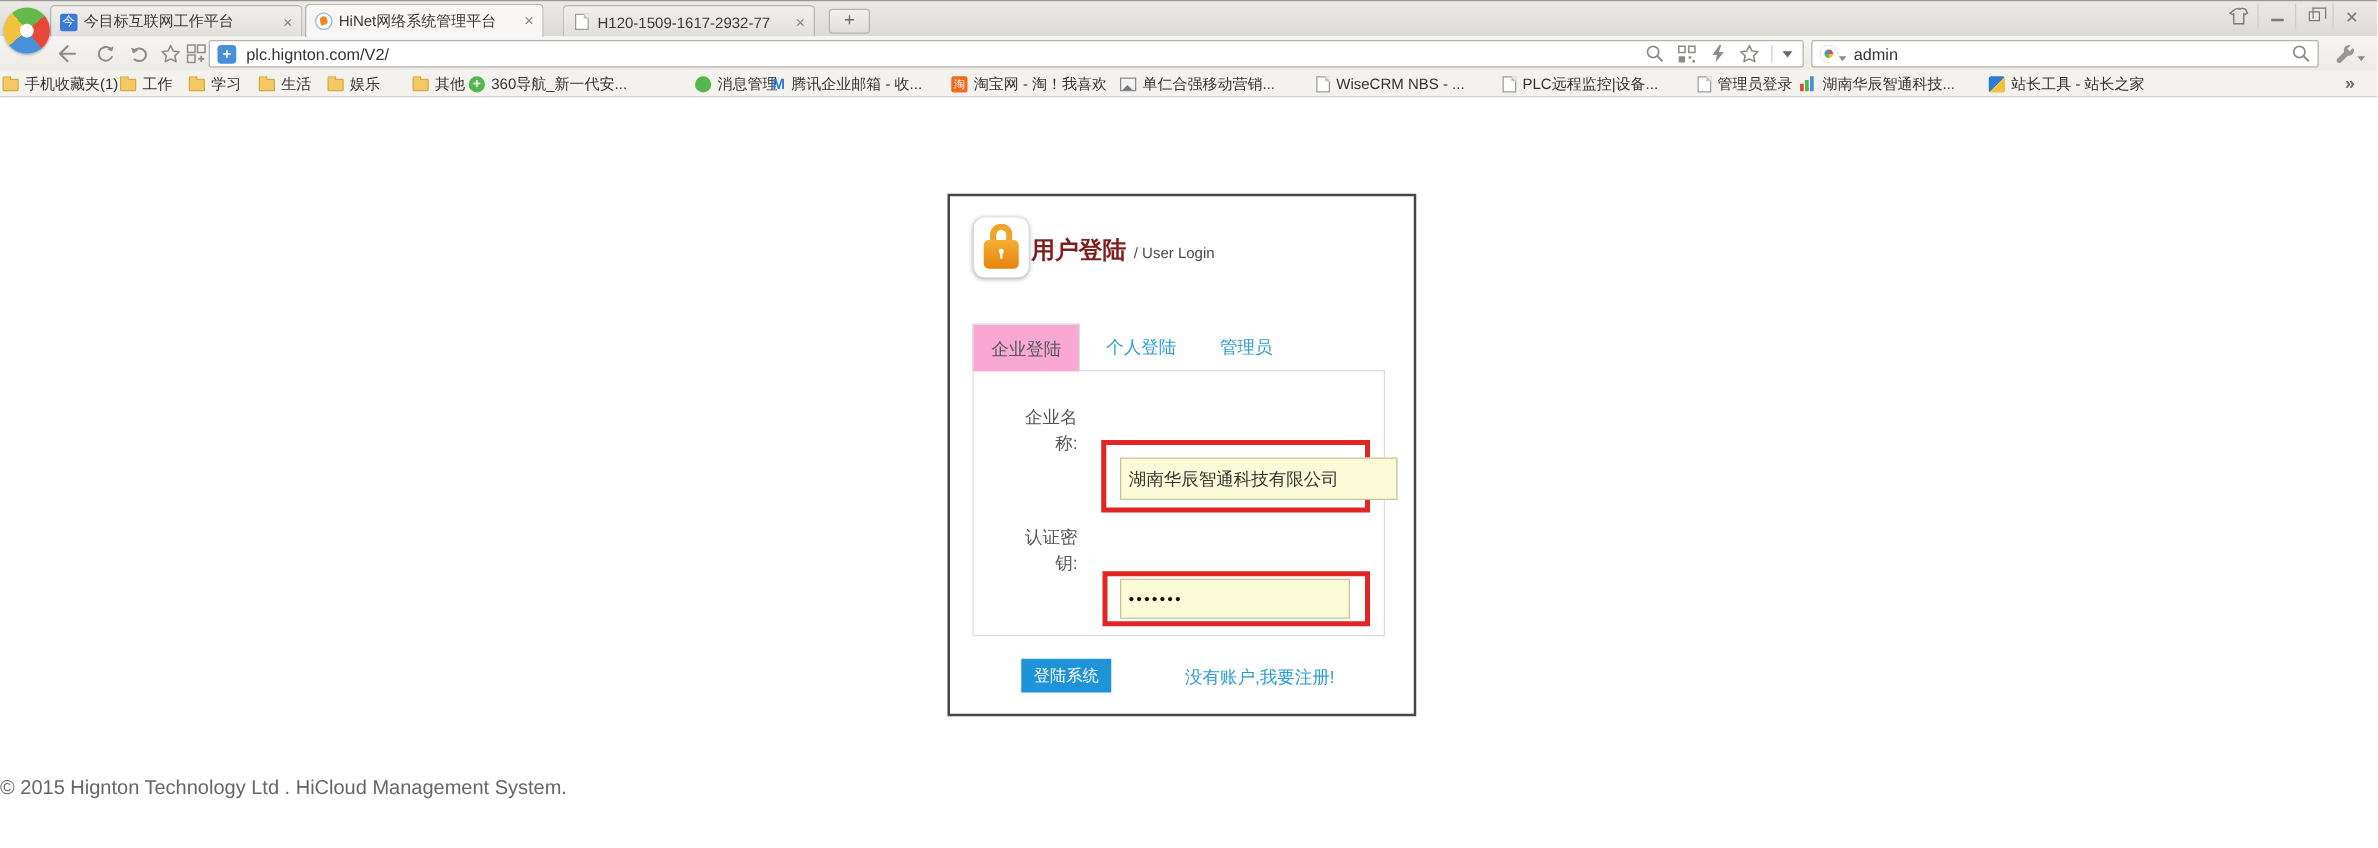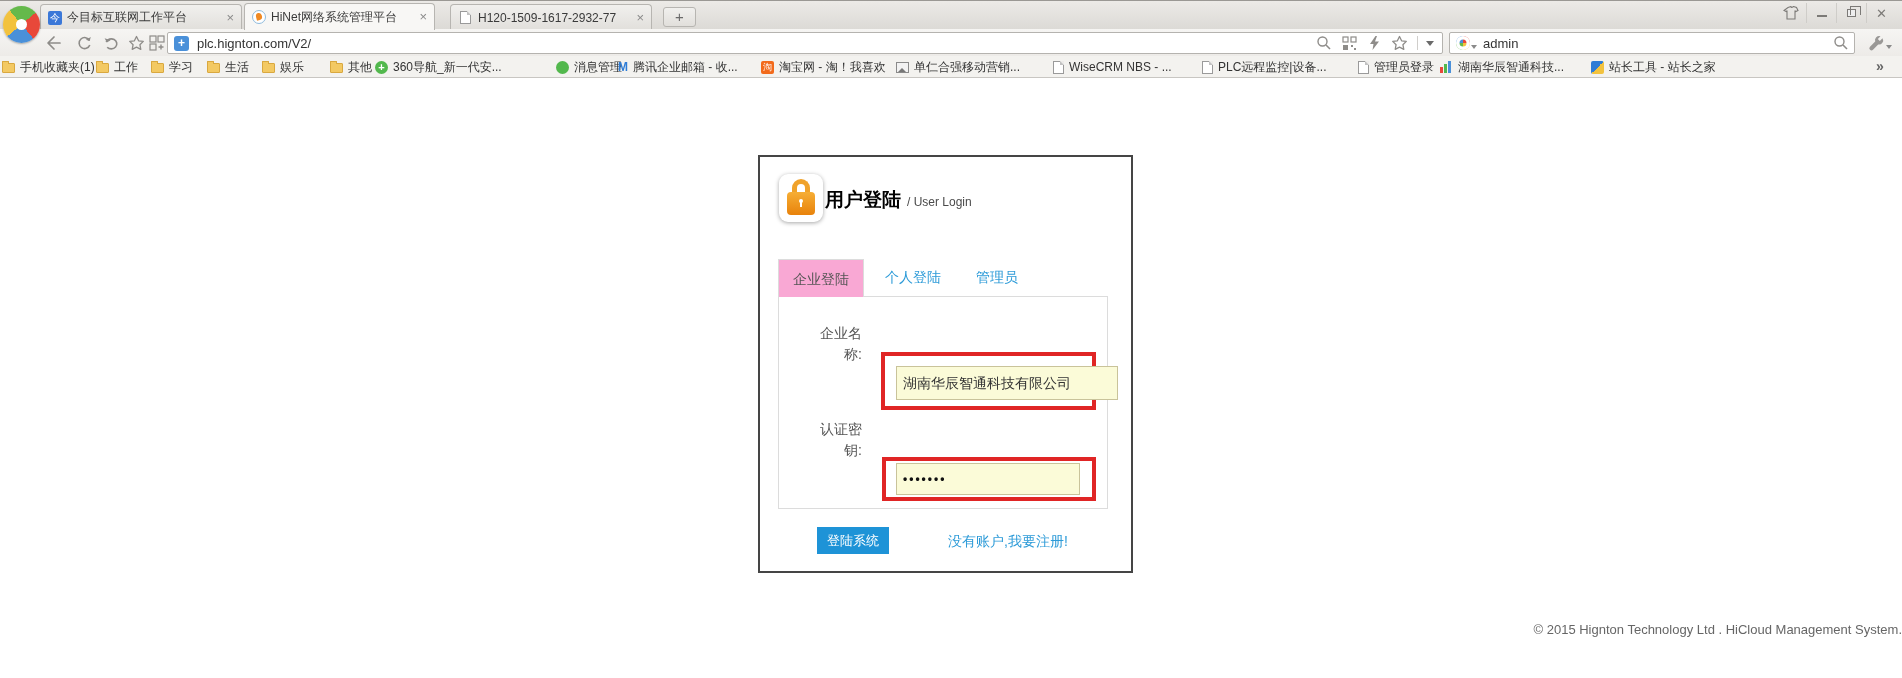--- a/index.html
+++ b/index.html
@@ -101,42 +101,42 @@
     border:2px solid #454545; }
   .lock { position:absolute; left:19px; top:17px; width:44px; height:48px; background:#fff;
     border-radius:9px; box-shadow:0 1px 4px rgba(0,0,0,.35); }
   .lock-shackle { position:absolute; left:13px; top:5px; width:18px; height:16px;
     border:5px solid #F0A22A; border-bottom:none; border-radius:9px 9px 0 0; }
   .lock-body { position:absolute; left:8px; top:18px; width:28px; height:23px;
     background:linear-gradient(#F6AE35,#E8820B); border-radius:4px; }
   .lock-key { position:absolute; left:20px; top:25px; width:4px; height:4px; background:#fff; border-radius:50%; }
   .lock-key::after { content:""; position:absolute; left:1px; top:3px; width:2px; height:5px; background:#fff; }
   .card-title-row { position:absolute; left:65px; top:30px; display:flex; align-items:baseline; }
-  .card-title { font-size:19px; font-weight:bold; color:#000000; }
+  .card-title { font-size:19px; font-weight:bold; color:#7f1d1d; }
   .card-sub { font-size:12px; color:#4a4a4a; margin-left:6px; }
   .ltab-active { position:absolute; left:18px; top:102px; width:86px; height:38px; background:#f9a8d4;
     border:1px solid #DCDCDC; border-bottom:none; z-index:2; text-align:center; line-height:38px;
     font-size:14px; color:#555; }
   .ltab-link { position:absolute; top:112px; font-size:14px; color:#2D9BD8; cursor:pointer; }
   .ltab-p { left:125px; } .ltab-a { left:216px; }
   .panel { position:absolute; left:18px; top:139px; width:330px; height:213px; border:1px solid #DCDCDC; background:#fff; }
   .lbl { position:absolute; width:52px; text-align:right; font-size:14px; color:#555; line-height:21px; }
   .lbl1 { left:50px; top:166px; } .lbl2 { left:50px; top:262px; }
   .redbox { position:absolute; border:4px solid #E02525; }
   .redbox1 { left:121px; top:195px; width:215px; height:58px; }
   .redbox2 { left:122px; top:300px; width:214px; height:44px; }
   .field { position:absolute; background:#FBFBD8; border:1px solid #C9C39A; font-size:14px; color:#333;
     padding-left:6px; font-family:inherit; }
   .field1 { left:136px; top:209px; width:222px; height:34px; line-height:32px; }
   .field2 { left:136px; top:306px; width:184px; height:32px; line-height:30px; font-weight:bold;
     letter-spacing:2px; font-size:12px; color:#111; }
   .loginbtn { position:absolute; left:57px; top:370px; width:72px; height:27px; background:#1E93D7;
     color:#fff; font-size:13px; text-align:center; line-height:27px; cursor:pointer; }
   .reglink { position:absolute; left:188px; top:376px; font-size:14px; color:#2D9BD8; cursor:pointer; }
-  .page-footer { position:absolute; left:0; top:544px; width:100%; text-align:right; font-size:13px; color:#666;padding-left:44px; }
+  .page-footer { position:absolute; left:0; top:544px; width:100%; text-align:left; font-size:16px; color:#666; }
 </style>
 </head>
 <body>
 
 <div class="browser">
 
   <div class="tabstrip">
     <div class="applogo"></div>
 
     <div class="tab" style="left:40px;width:202px;">

